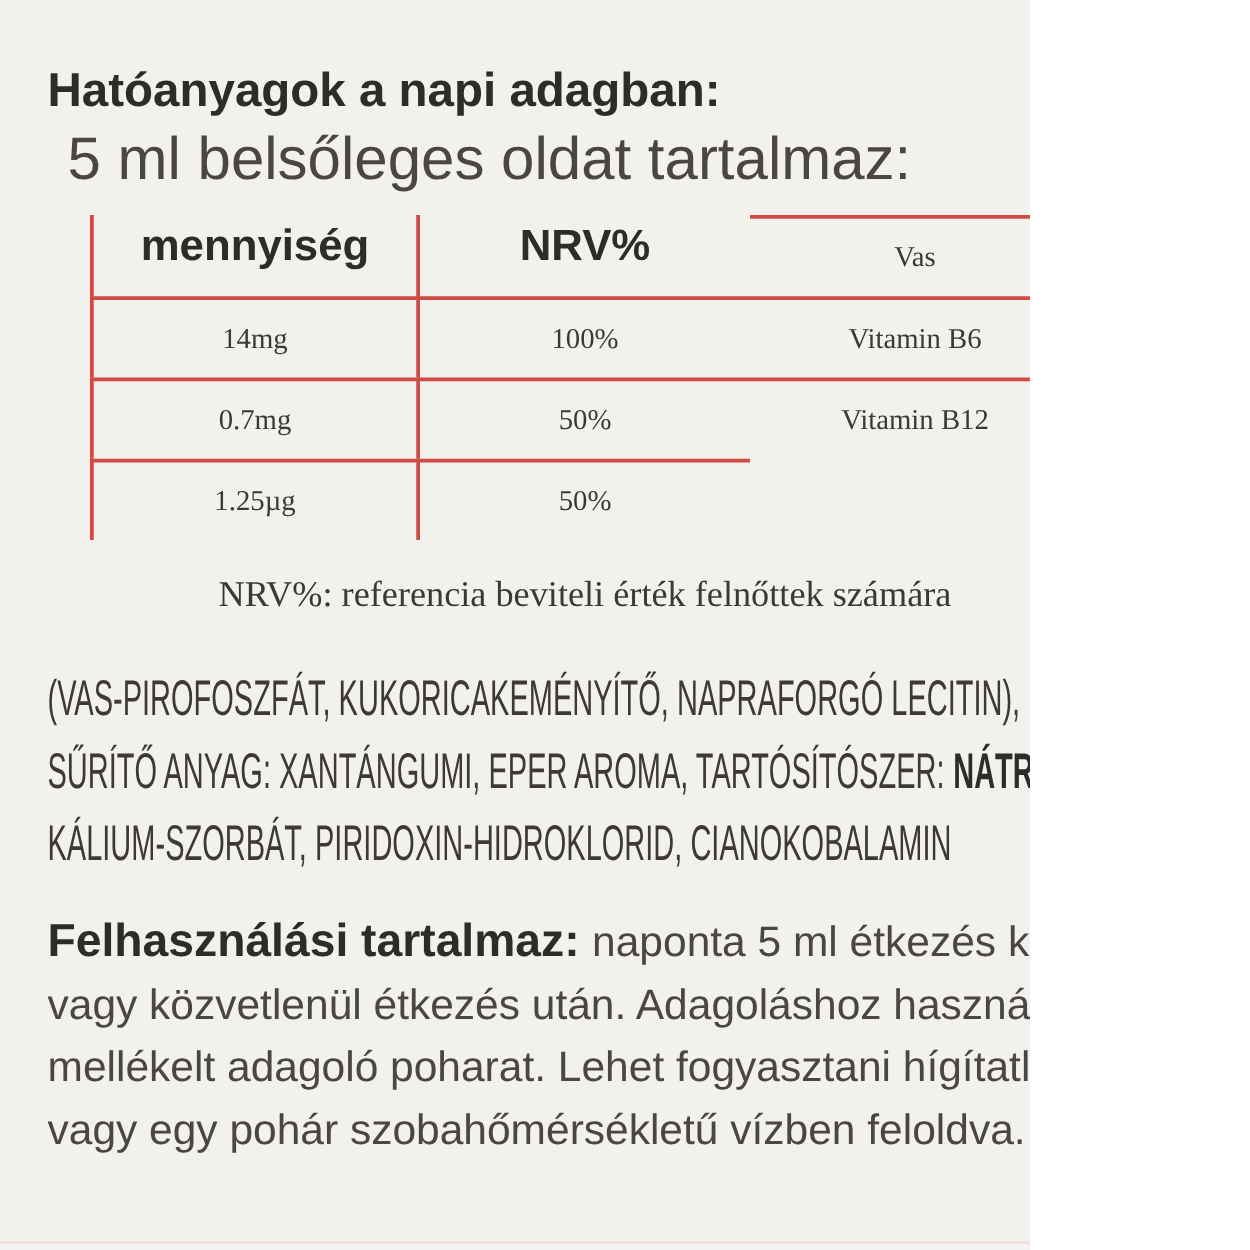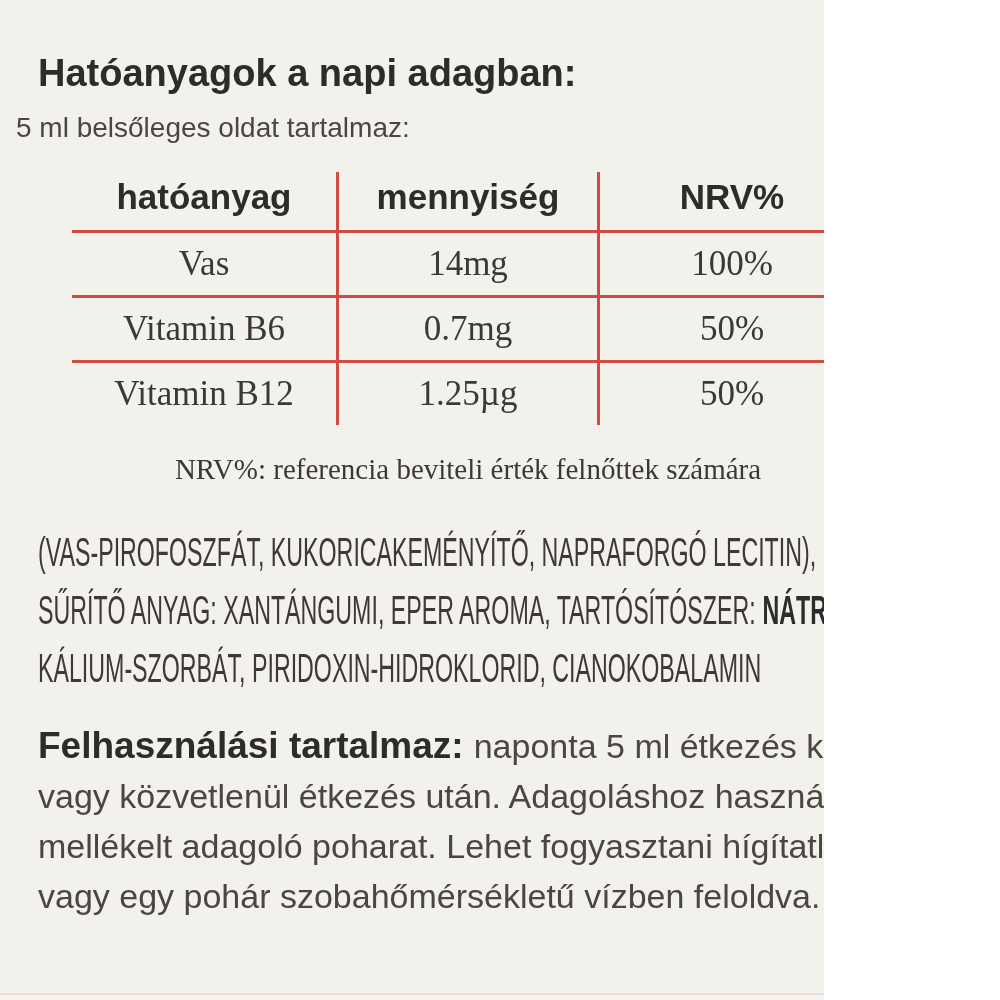--- a/index.html
+++ b/index.html
@@ -13,43 +13,43 @@
     overflow: hidden;
   }
   .title {
     margin: 50px 0 0 38px;
     font-size: 38px;
     line-height: 46px;
     font-weight: bold;
     color: var(--title-text, #2e2c2a);
   }
   .subtitle {
-    margin: 10px 0 0 16px;
-    font-size: 28px;
+    margin: 10px 0 0 54px;
+    font-size: 48px;
     line-height: 44px;
     font-weight: normal;
     color: var(--body-text, #4a4742);
   }
   .facts-table {
     margin: 22px 0 0 72px;
     width: 792px;
     display: grid;
     grid-template-columns: 1fr 1fr 1fr;
   }
   .cell { text-align: center; }
   .th {
     font-size: 35px;
     font-weight: bold;
     color: var(--title-text, #2e2c2a);
     padding: 4px 0 12px 0;
     line-height: 42px;
   }
   .td {
     font-family: "Liberation Serif", serif;
-    font-size: 35px;
+    font-size: 23px;
     color: var(--serif-text, #3b3935);
     height: 65px;
     display: flex;
     align-items: center;
     justify-content: center;
   }
   .mid {
     border-left: 3px solid var(--accent-red, #d24b42);
     border-right: 3px solid var(--accent-red, #d24b42);
   }
@@ -118,21 +118,20 @@
 </style>
 </head>
 <body>
 
 <div class="page">
 
   <h1 class="title">Hatóanyagok a napi adagban:</h1>
   <p class="subtitle">5 ml belsőleges oldat tartalmaz:</p>
 
   <div class="facts-table">
-    <div class="cell th">hatóanyag</div>
     <div class="cell th mid">mennyiség</div>
     <div class="cell th">NRV%</div>
 
     <div class="cell td rowline">Vas</div>
     <div class="cell td rowline mid">14mg</div>
     <div class="cell td rowline">100%</div>
 
     <div class="cell td rowline">Vitamin B6</div>
     <div class="cell td rowline mid">0.7mg</div>
     <div class="cell td rowline">50%</div>

